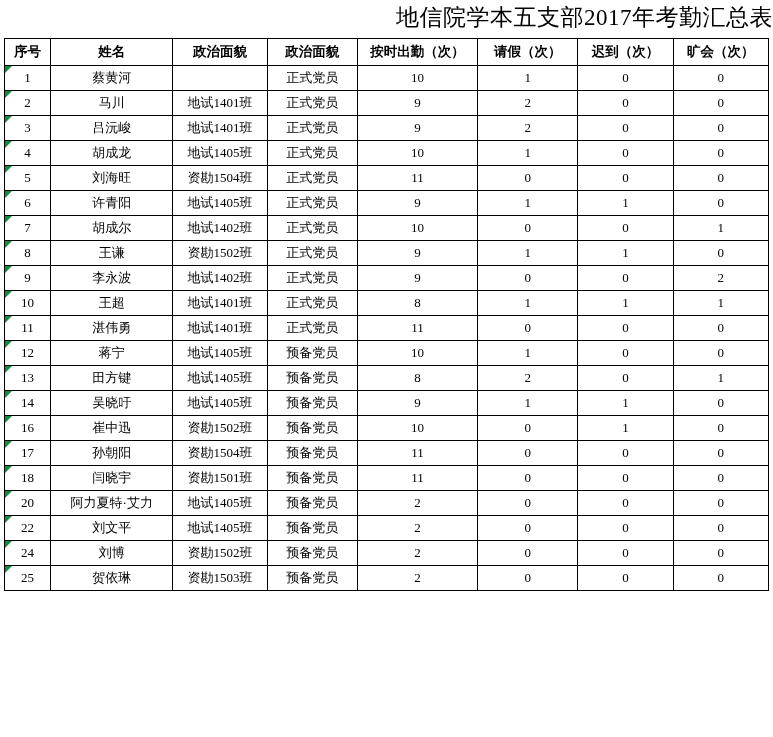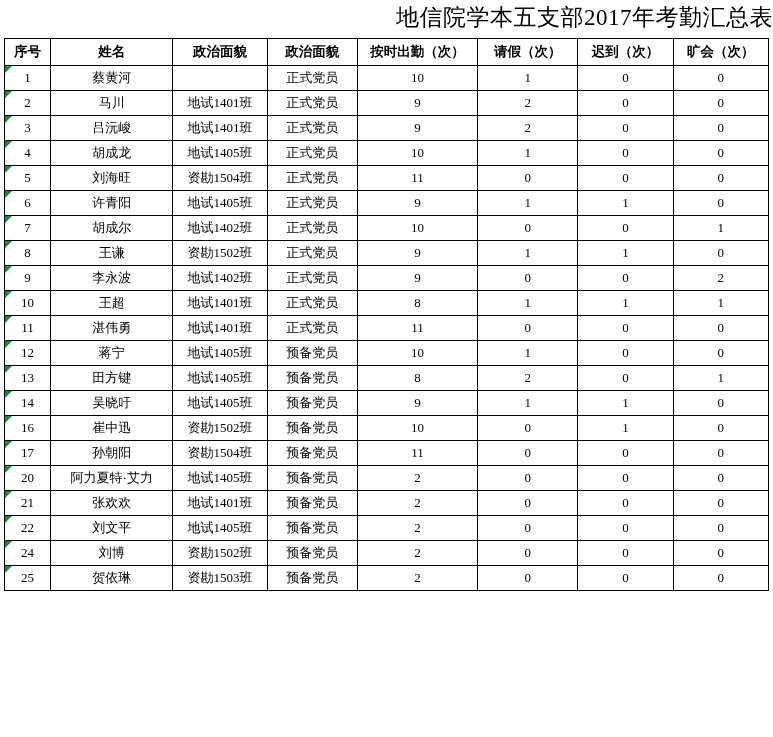--- a/index.html
+++ b/index.html
@@ -261,33 +261,33 @@
           <td class="idx">17<span class="marker"></span></td>
           <td>孙朝阳</td>
           <td>资勘1504班</td>
           <td>预备党员</td>
           <td>11</td>
           <td>0</td>
           <td>0</td>
           <td>0</td>
         </tr>
         <tr>
+          <td class="idx">18<span class="marker"></span></td>
+          <td>闫晓宇</td>
+          <td>资勘1501班</td>
+          <td>预备党员</td>
+          <td>11</td>
+          <td>0</td>
+          <td>0</td>
+          <td>0</td>
+        </tr>
+        <tr>
           <td class="idx">20<span class="marker"></span></td>
           <td>阿力夏特·艾力</td>
           <td>地试1405班</td>
-          <td>预备党员</td>
-          <td>2</td>
-          <td>0</td>
-          <td>0</td>
-          <td>0</td>
-        </tr>
-        <tr>
-          <td class="idx">21<span class="marker"></span></td>
-          <td>张欢欢</td>
-          <td>地试1401班</td>
           <td>预备党员</td>
           <td>2</td>
           <td>0</td>
           <td>0</td>
           <td>0</td>
         </tr>
         <tr>
           <td class="idx">22<span class="marker"></span></td>
           <td>刘文平</td>
           <td>地试1405班</td>

